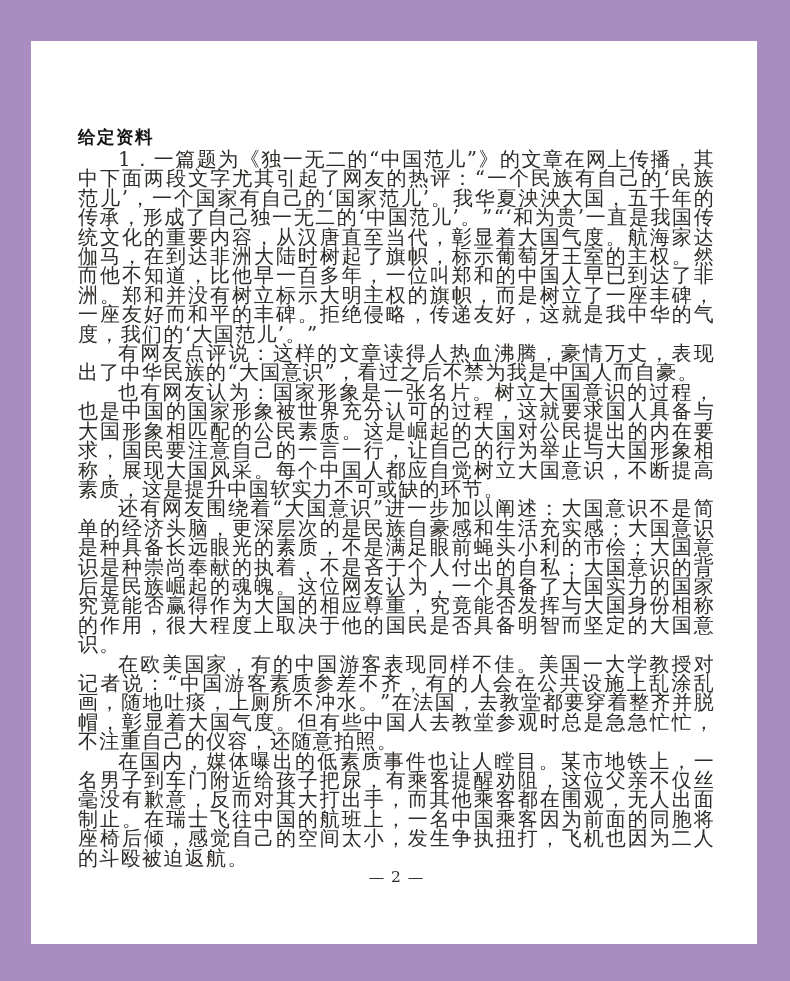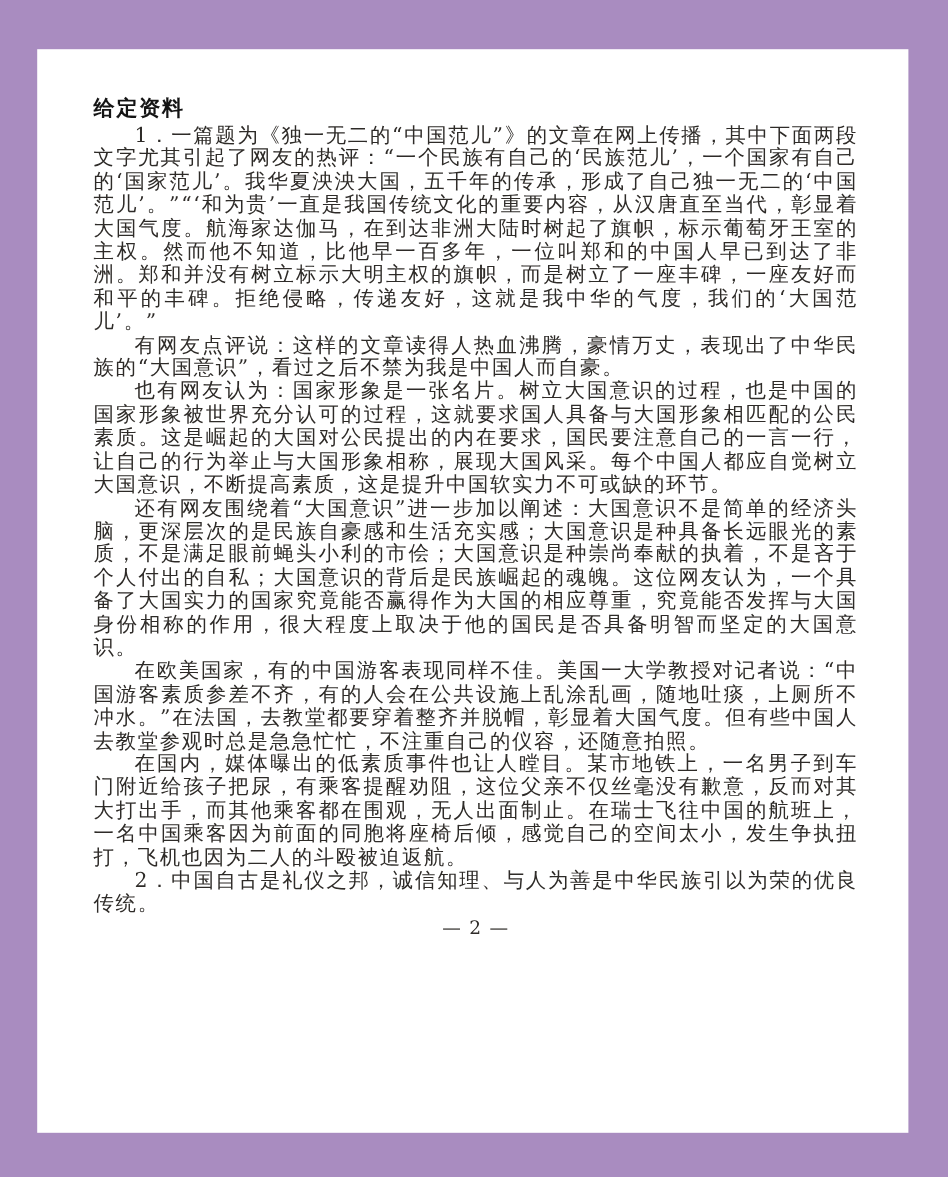--- a/index.html
+++ b/index.html
@@ -16,37 +16,37 @@
     overflow:hidden;
   }
   .page{
     position:absolute;
     left:31px;top:41px;
     width:726px;height:903px;
     background:var(--page-bg);
     overflow:hidden;
   }
   .content{
-    padding:40px 42px 0 47px;
+    padding:86px 42px 0 47px;
   }
   .heading{
     font-family:"DejaVu Sans","Liberation Sans",sans-serif;
     font-weight:bold;
     font-size:17.5px;
     line-height:20px;
     letter-spacing:1.5px;
     color:#141414;
     margin:0 0 3px 0;
   }
   .paragraphs p{
     margin:0;
     text-indent:2em;
     text-align:justify;
     font-family:"DejaVu Serif","Liberation Serif",serif;
-    font-size:17px;
+    font-size:20px;
     line-height:19.4px;
     letter-spacing:1.35px;
     color:var(--text-color);
   }
   .footer{
     text-align:center;
     font-family:"DejaVu Serif","Liberation Serif",serif;
     font-size:15.5px;
     line-height:19.4px;
     color:var(--text-color);
@@ -59,17 +59,16 @@
 <div class="page">
   <div class="content">
     <h1 class="heading">给定资料</h1>
     <div class="paragraphs">
         <p>1．一篇题为《独一无二的“中国范儿”》的文章在网上传播，其中下面两段文字尤其引起了网友的热评：“一个民族有自己的‘民族范儿’，一个国家有自己的‘国家范儿’。我华夏泱泱大国，五千年的传承，形成了自己独一无二的‘中国范儿’。”“‘和为贵’一直是我国传统文化的重要内容，从汉唐直至当代，彰显着大国气度。航海家达伽马，在到达非洲大陆时树起了旗帜，标示葡萄牙王室的主权。然而他不知道，比他早一百多年，一位叫郑和的中国人早已到达了非洲。郑和并没有树立标示大明主权的旗帜，而是树立了一座丰碑，一座友好而和平的丰碑。拒绝侵略，传递友好，这就是我中华的气度，我们的‘大国范儿’。”</p>
         <p>有网友点评说：这样的文章读得人热血沸腾，豪情万丈，表现出了中华民族的“大国意识”，看过之后不禁为我是中国人而自豪。</p>
         <p>也有网友认为：国家形象是一张名片。树立大国意识的过程，也是中国的国家形象被世界充分认可的过程，这就要求国人具备与大国形象相匹配的公民素质。这是崛起的大国对公民提出的内在要求，国民要注意自己的一言一行，让自己的行为举止与大国形象相称，展现大国风采。每个中国人都应自觉树立大国意识，不断提高素质，这是提升中国软实力不可或缺的环节。</p>
         <p>还有网友围绕着“大国意识”进一步加以阐述：大国意识不是简单的经济头脑，更深层次的是民族自豪感和生活充实感；大国意识是种具备长远眼光的素质，不是满足眼前蝇头小利的市侩；大国意识是种崇尚奉献的执着，不是吝于个人付出的自私；大国意识的背后是民族崛起的魂魄。这位网友认为，一个具备了大国实力的国家究竟能否赢得作为大国的相应尊重，究竟能否发挥与大国身份相称的作用，很大程度上取决于他的国民是否具备明智而坚定的大国意识。</p>
         <p>在欧美国家，有的中国游客表现同样不佳。美国一大学教授对记者说：“中国游客素质参差不齐，有的人会在公共设施上乱涂乱画，随地吐痰，上厕所不冲水。”在法国，去教堂都要穿着整齐并脱帽，彰显着大国气度。但有些中国人去教堂参观时总是急急忙忙，不注重自己的仪容，还随意拍照。</p>
         <p>在国内，媒体曝出的低素质事件也让人瞠目。某市地铁上，一名男子到车门附近给孩子把尿，有乘客提醒劝阻，这位父亲不仅丝毫没有歉意，反而对其大打出手，而其他乘客都在围观，无人出面制止。在瑞士飞往中国的航班上，一名中国乘客因为前面的同胞将座椅后倾，感觉自己的空间太小，发生争执扭打，飞机也因为二人的斗殴被迫返航。</p>
-        <p>2．中国自古是礼仪之邦，诚信知理、与人为善是中华民族引以为荣的优良传统。</p>
       </div>
     <div class="footer">— 2 —</div>
   </div>
 </div>
 
 </body></html>

